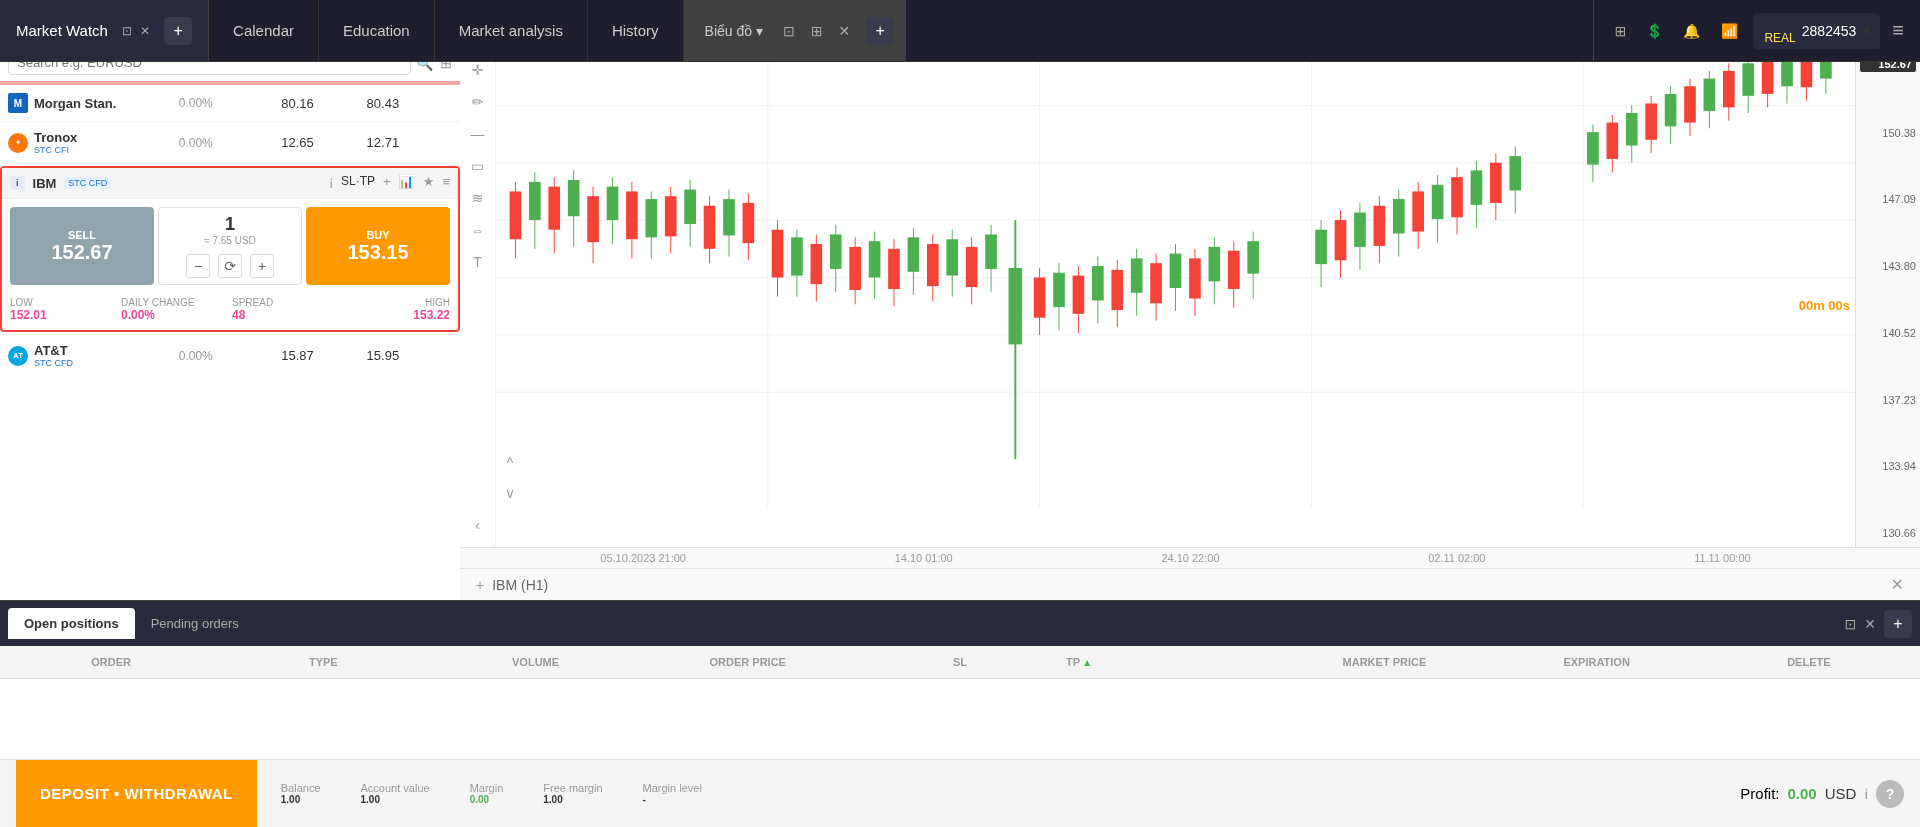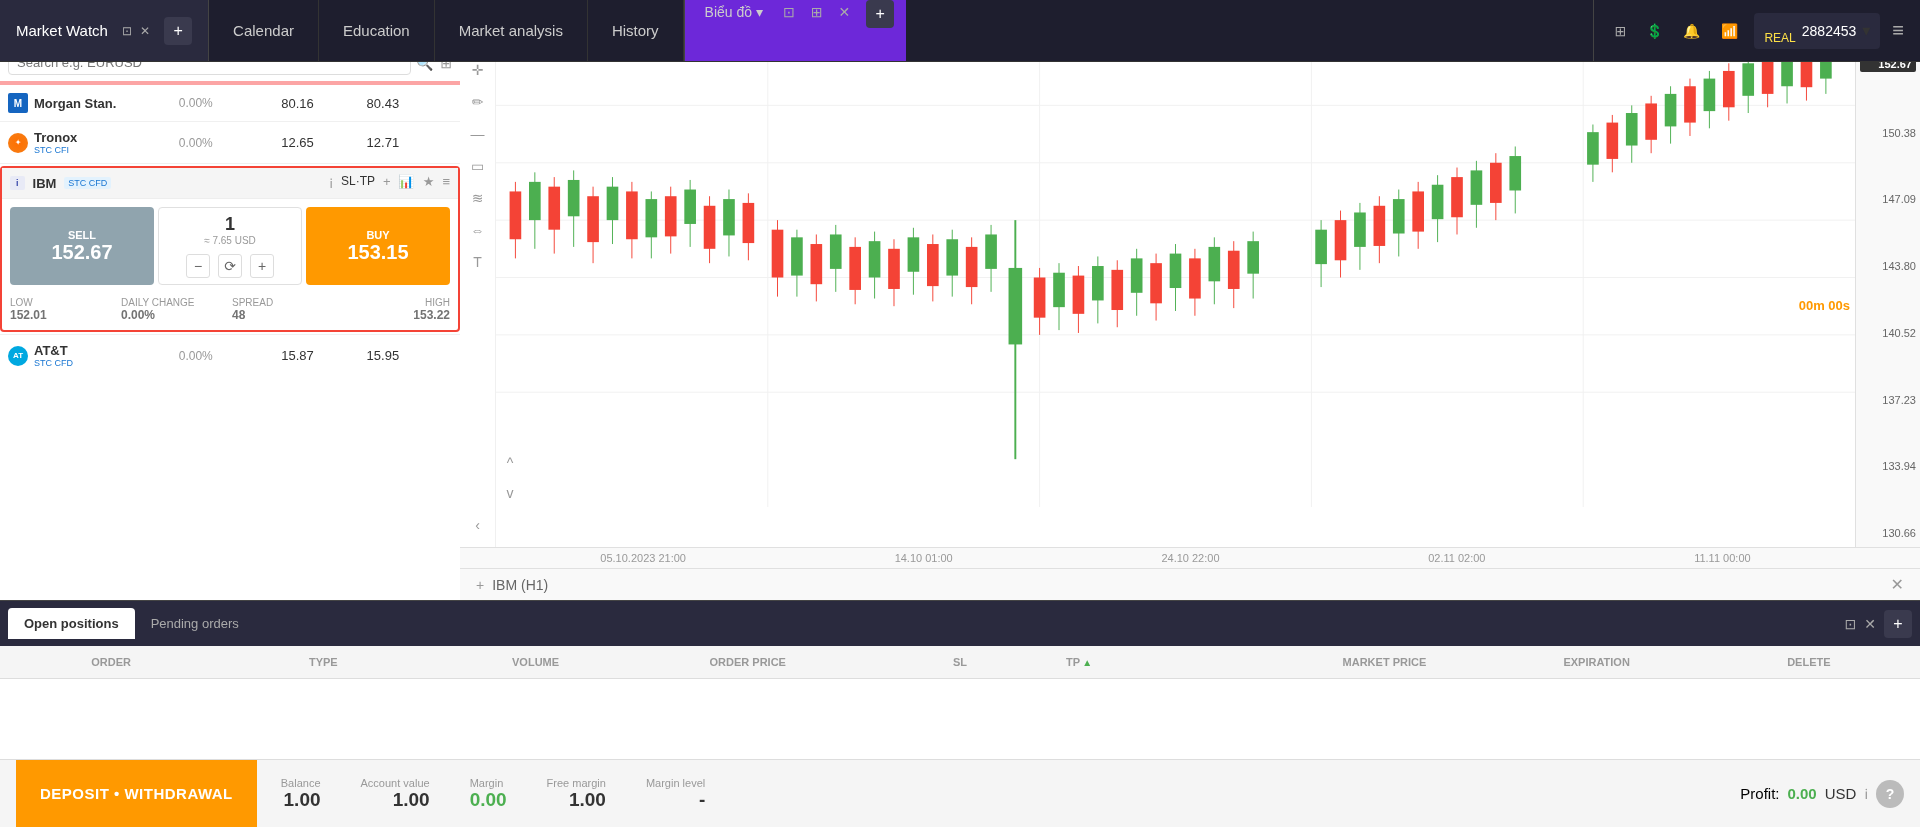--- a/index.html
+++ b/index.html
@@ -67,24 +67,24 @@
       color: #ccc;
       font-size: 15px;
       cursor: pointer;
       border-right: 1px solid #333;
       background: #1e1e2e;
       transition: background 0.2s;
     }
 
     .chart-tools-bar {
       display: flex;
-      align-items: flex-start;
+      align-items: center;
       gap: 8px;
       padding: 0 12px;
-      background: #6d28d9;
+      background: #404040;
       border-left: 1px solid #444;
     }
     .chart-tool-btn {
       background: none;
       border: none;
       color: #aaa;
       cursor: pointer;
       padding: 4px;
       font-size: 14px;
     }
@@ -313,21 +313,21 @@
 
     .ibm-stats {
       display: grid;
       grid-template-columns: 1fr 1fr 1fr 1fr;
       padding: 4px 8px 8px;
       font-size: 11px;
       color: #999;
       gap: 4px;
     }
     .stat-label { color: #999; font-size: 10px; }
-    .stat-value { color: #737373; font-size: 12px; font-weight: 600; }
+    .stat-value { color: #ec4899; font-size: 12px; font-weight: 600; }
 
     
     .att-row {
       display: grid;
       grid-template-columns: 2fr 1.2fr 1fr 1fr;
       padding: 8px 8px;
       border-top: 1px solid #f0f0f0;
       align-items: center;
       cursor: pointer;
       font-size: 13px;
@@ -411,21 +411,21 @@
       letter-spacing: 0.5px;
     }
     .footer-stats {
       display: flex;
       gap: 40px;
       padding: 0 24px;
       flex: 1;
     }
     .footer-stat {}
     .footer-stat-label { font-size: 11px; color: #999; }
-    .footer-stat-value { font-size: 19px; color: #4caf50; font-weight: 600; text-align: right; }
+    .footer-stat-value { font-size: 10px; color: #4caf50; font-weight: 600; }
     .footer-stat-value.neutral { color: #333; }
     .footer-stat-value.zero { color: #4caf50; }
     .profit-section {
       margin-left: auto;
       display: flex;
       align-items: center;
       gap: 8px;
     }
     .profit-label { font-size: 15px; color: #000000; }
     .profit-value { font-size: 15px; color: #4caf50; font-weight: 700; }

